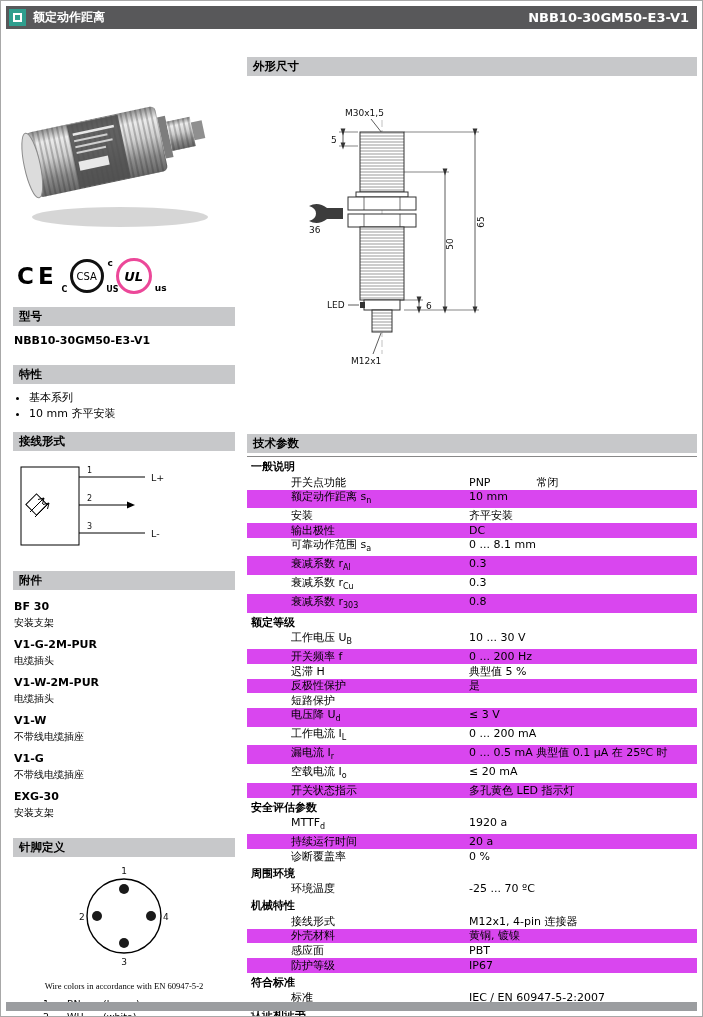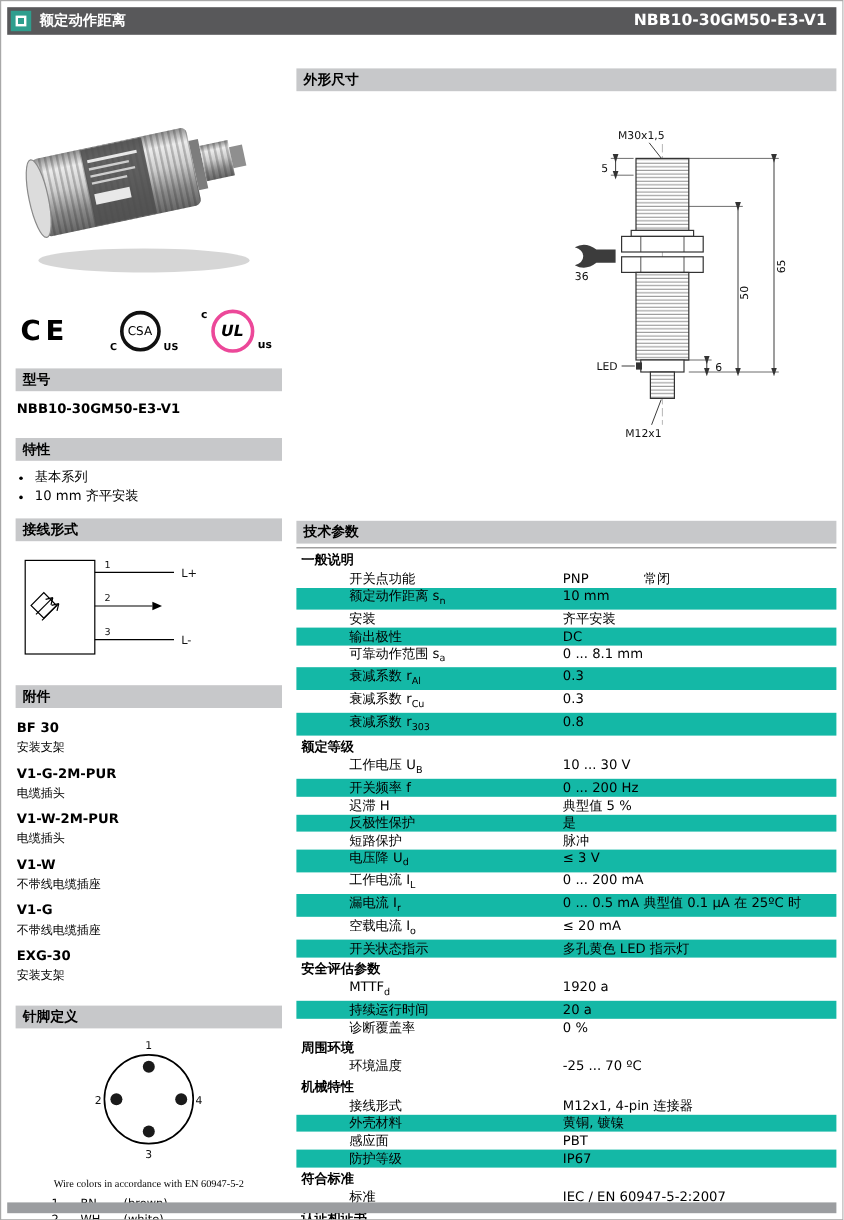--- a/index.html
+++ b/index.html
@@ -11,21 +11,21 @@
   .brand-sq::after{content:"";position:absolute;left:4px;top:4px;right:4px;bottom:4px;border:2px solid #fff;}
   .h-title{color:#fff;font-size:12px;font-weight:bold;}
   .h-model{margin-left:auto;color:#fff;font-size:13px;font-weight:bold;padding-right:8px;}
   .footer{position:absolute;left:5px;right:5px;bottom:5px;height:9px;background:#9b9da0;}
   
   .col-left{position:absolute;left:12px;top:40px;width:222px;}
   .col-right{position:absolute;left:246px;top:56px;width:450px;}
   .sec-bar{background:#c7c8ca;font-size:11.5px;font-weight:bold;padding:2px 6px;margin-top:8px;}
   
   .photo-box{height:208px;display:flex;align-items:center;justify-content:center;}
-  .logos{display:flex;align-items:center;gap:42px;height:46px;margin:4px 0 6px 4px;}
+  .logos{display:flex;align-items:center;gap:12px;height:46px;margin:4px 0 6px 4px;}
   .ce{font-size:23px;font-weight:bold;letter-spacing:4px;}
   .csa-wrap,.ul-wrap{position:relative;display:inline-block;}
   .csa-circle{display:flex;align-items:center;justify-content:center;width:34px;height:34px;border:3px solid #111;border-radius:50%;font-size:10px;font-weight:normal;}
   .csa-c{position:absolute;left:-8px;bottom:-1px;font-size:8px;font-weight:bold;}
   .csa-us{position:absolute;right:-15px;bottom:-1px;font-size:8px;font-weight:bold;}
   .ul-circle{display:flex;align-items:center;justify-content:center;width:36px;height:36px;border:3px solid #ec4899;border-radius:50%;font-size:13px;font-weight:bold;font-style:italic;}
   .ul-c{position:absolute;left:-8px;top:0;font-size:9px;font-weight:bold;}
   .ul-us{position:absolute;right:-15px;bottom:1px;font-size:9px;font-weight:bold;}
   .model-text{font-size:11px;font-weight:bold;padding:8px 1px 10px;}
   .features{margin:6px 0 10px;padding-left:16px;font-size:11px;line-height:16px;}
@@ -33,25 +33,25 @@
   .acc-list{padding:2px 1px 10px;}
   .acc-name{font-size:11px;font-weight:bold;margin-top:8px;}
   .acc-desc{font-size:10px;margin-top:3px;}
   .pin-box{padding:6px 0 0;text-align:center;}
   .wire-note{font-size:8.6px;text-align:center;margin:8px 0 6px;font-family:Liberation Serif, serif;}
   .wire-table{font-size:9.5px;padding-left:30px;}
   .wire-row{display:flex;line-height:13px;}
   .wire-pin{width:24px;}
   .wire-code{width:36px;}
   
-  .dim-box{height:350px;display:flex;justify-content:flex-end;align-items:flex-start;padding-top:26px;}
+  .dim-box{height:350px;display:flex;justify-content:flex-start;align-items:flex-start;padding-top:26px;}
   .spec-table{margin-top:3px;border-top:1px solid #888;}
   .spec-group{font-size:11px;font-weight:bold;padding:2px 4px 1px;}
   .spec-row{display:flex;font-size:11px;line-height:13.4px;padding:0.6px 4px;}
-  .spec-row.shade{background:#14b8a6;}
+  .spec-row.shade{background:#d946ef;}
   .spec-label{width:178px;flex:none;margin-left:40px;}
   .spec-value{flex:1;}
   .spec-value .v2{margin-left:46px;}
   sub{font-size:8px;}
   svg text{font-family:"DejaVu Sans","Liberation Sans",sans-serif;fill:#111;}
 </style>
 </head>
 <body>
 
 <div class="page">
@@ -302,21 +302,20 @@
         <div class="spec-row">
           <div class="spec-label">迟滞 H</div>
           <div class="spec-value">典型值 5 %</div>
         </div>
         <div class="spec-row shade">
           <div class="spec-label">反极性保护</div>
           <div class="spec-value">是</div>
         </div>
         <div class="spec-row">
           <div class="spec-label">短路保护</div>
-          <div class="spec-value">脉冲</div>
         </div>
         <div class="spec-row shade">
           <div class="spec-label">电压降 U<sub>d</sub></div>
           <div class="spec-value">≤ 3 V</div>
         </div>
         <div class="spec-row">
           <div class="spec-label">工作电流 I<sub>L</sub></div>
           <div class="spec-value">0 ... 200 mA</div>
         </div>
         <div class="spec-row shade">

